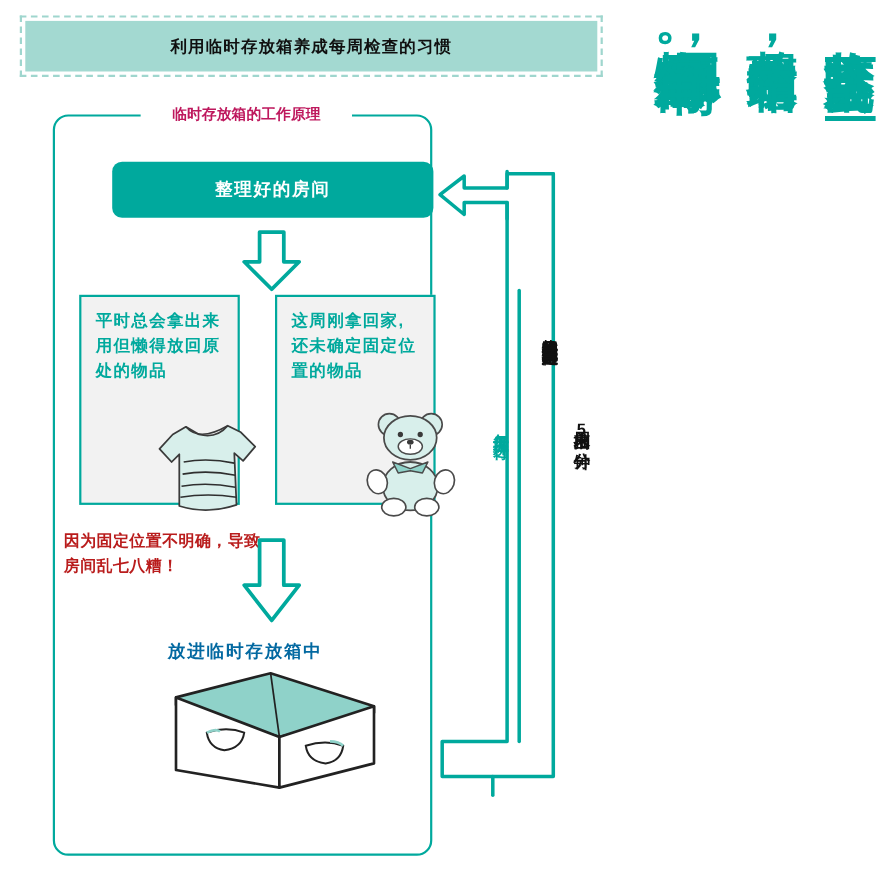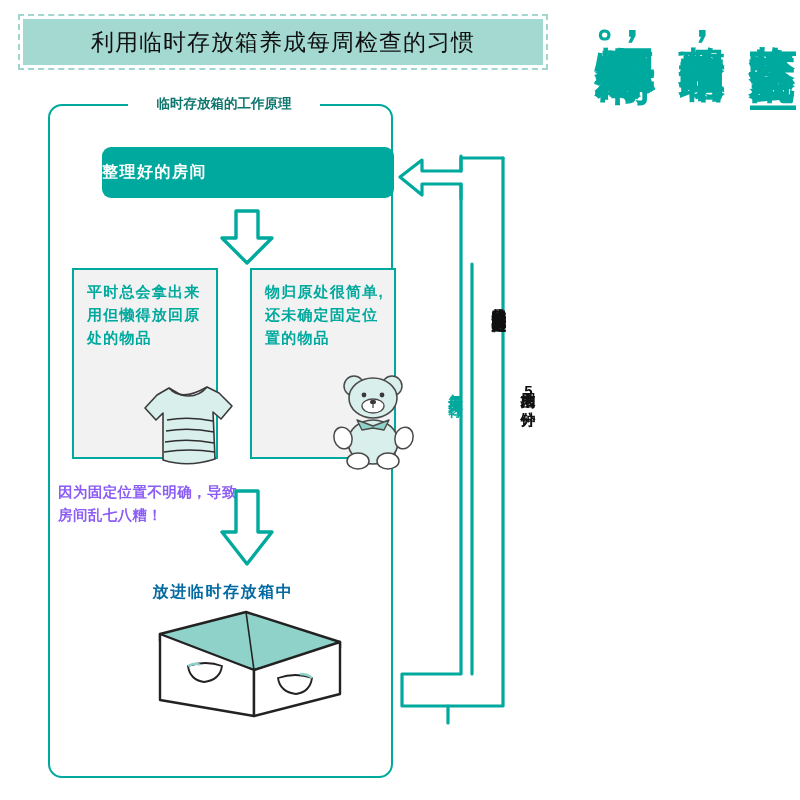--- a/index.html
+++ b/index.html
@@ -19,46 +19,46 @@
     box-sizing:border-box;
     padding:3px;
   }
   .title-bar{
     width:100%;height:100%;
     background:#a3d9d1;
     display:flex;align-items:center;justify-content:center;
     box-sizing:border-box;
   }
   .title-text{
-    font-size:23px;font-weight:400;color:#101010;letter-spacing:1px;
+    font-size:15px;font-weight:700;color:#101010;letter-spacing:1px;
     white-space:nowrap;
   }
 
   
   .frame{
     position:absolute;left:48px;top:104px;width:345px;height:674px;
     border:2.5px solid #00a99d;border-radius:14px;
     box-sizing:border-box;background:transparent;
   }
   .frame-gap{
     position:absolute;left:128px;top:96px;width:192px;height:16px;
     background:#ffffff;
   }
   .frame-label{
     position:absolute;left:128px;top:94px;width:192px;height:20px;
     display:flex;align-items:center;justify-content:center;
-    font-size:13.5px;font-weight:700;color:#0f766e;white-space:nowrap;
+    font-size:13.5px;font-weight:700;color:#be185d;white-space:nowrap;
     background:#ffffff;
   }
 
   
   .box-room{
     position:absolute;left:102px;top:147px;width:292px;height:51px;
     background:#00a99d;border-radius:9px;
-    display:flex;align-items:center;
+    display:flex;align-items:center;justify-content:center;
   }
   .box-room span{
     color:#ffffff;font-size:16px;font-weight:700;letter-spacing:1.5px;
   }
 
   
   .gbox{
     position:absolute;top:268px;width:146px;height:191px;
     background:#f2f2f2;border:2.5px solid #00a99d;border-radius:0;
     box-sizing:border-box;
@@ -73,21 +73,21 @@
 
   
   .ill{position:absolute;}
   .tshirt{left:139px;top:378px;width:100px;height:92px;}
   .bear{left:330px;top:368px;width:92px;height:100px;}
   .bin{left:150px;top:608px;width:200px;height:110px;}
 
   
   .note-black{
     position:absolute;left:58px;top:481px;width:190px;
-    color:#8b5cf6;font-size:14.5px;font-weight:700;line-height:1.62;
+    color:#b91c1c;font-size:14.5px;font-weight:700;line-height:1.62;
     letter-spacing:.4px;
   }
   .note-teal{
     position:absolute;left:58px;top:582px;width:330px;
     text-align:center;
     color:#0369a1;font-size:16px;font-weight:700;letter-spacing:1.6px;
   }
 
   
   .vtext{
@@ -161,21 +161,21 @@
                Q58 21 42 17 Z" fill="#d8efeb" stroke="#3a3a3a" stroke-width="1.6" stroke-linejoin="round"></path>
       <path d="M30 10 Q42 24 68 9" fill="none" stroke="#3a3a3a" stroke-width="1.5"></path>
       <path d="M28 42 Q50 38 74 43" fill="none" stroke="#2f2f2f" stroke-width="1.5"></path>
       <path d="M27 53 Q50 49 75 54" fill="none" stroke="#2f2f2f" stroke-width="1.5"></path>
       <path d="M26 64 Q50 60 75 65" fill="none" stroke="#2f2f2f" stroke-width="1.5"></path>
       <path d="M25 74 Q50 70 76 74" fill="none" stroke="#2f2f2f" stroke-width="1.5"></path>
     </svg>
   </div>
 
   <div class="gbox right">
-    <div class="gtext">物归原处很简单, 还未确定固定位置的物品</div>
+    <div class="gtext">这周刚拿回家, 还未确定固定位置的物品</div>
   </div>
 
   <div class="ill bear">
     <svg width="92" height="100" viewBox="0 0 92 100">
       <circle cx="24" cy="18" r="10" fill="#d8efeb" stroke="#4a4a4a" stroke-width="1.5"></circle>
       <circle cx="62" cy="18" r="10" fill="#d8efeb" stroke="#4a4a4a" stroke-width="1.5"></circle>
       <ellipse cx="43" cy="30" rx="24" ry="20" fill="#d8efeb" stroke="#4a4a4a" stroke-width="1.6"></ellipse>
       <ellipse cx="43" cy="38" rx="11" ry="7" fill="#ffffff" stroke="#4a4a4a" stroke-width="1.3"></ellipse>
       <circle cx="34" cy="27" r="2.4" fill="#3a3a3a"></circle>
       <circle cx="52" cy="27" r="2.4" fill="#3a3a3a"></circle>

